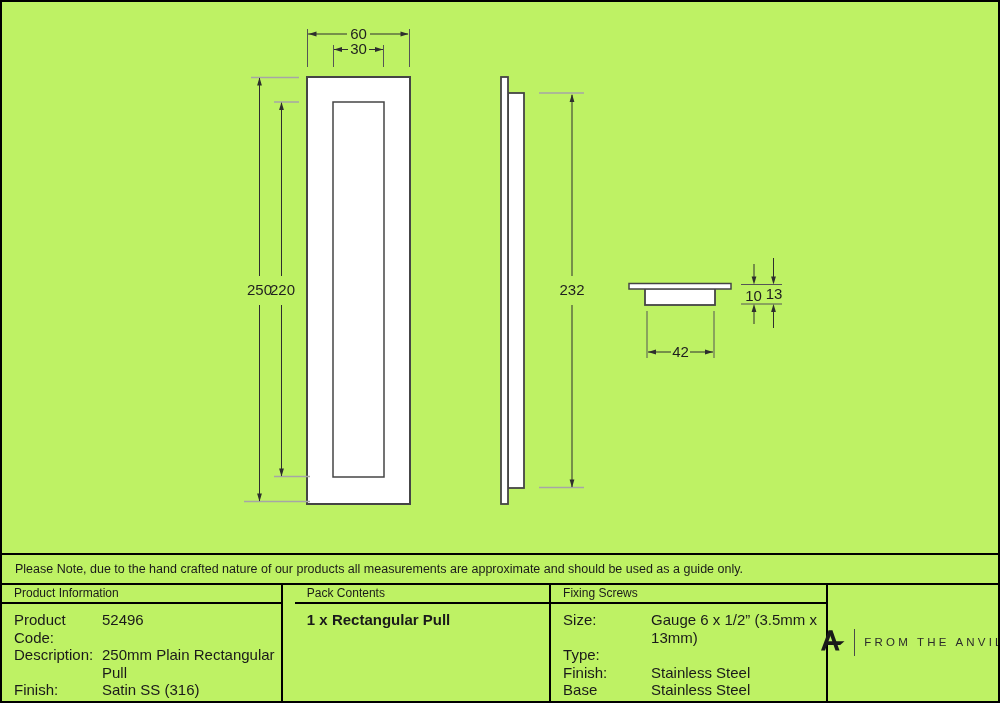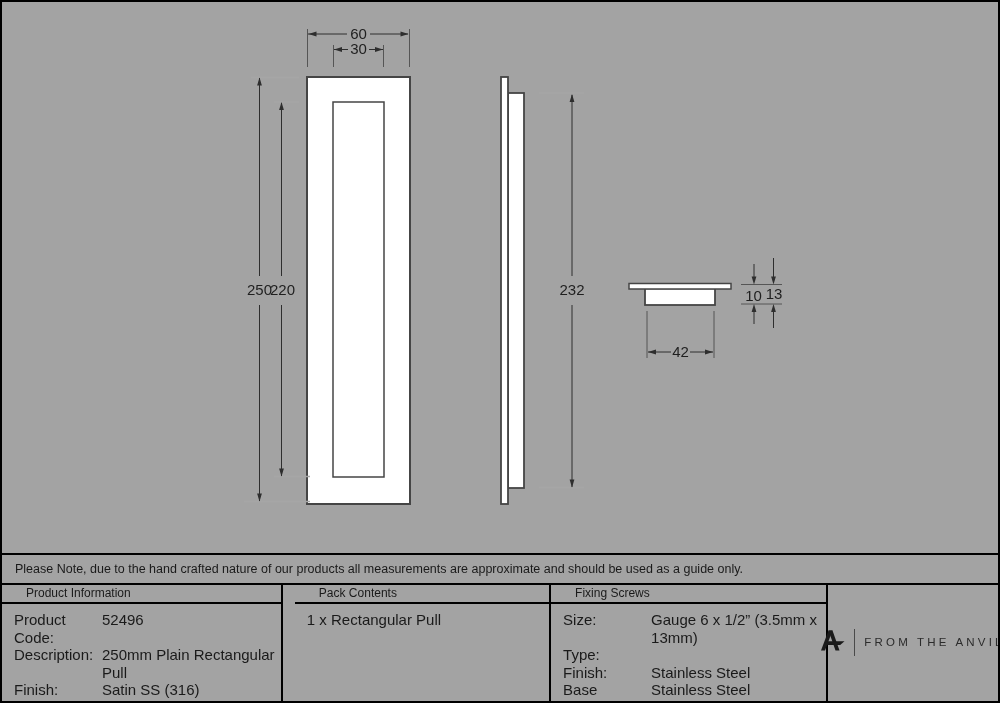--- a/index.html
+++ b/index.html
@@ -1,17 +1,17 @@
 <!DOCTYPE html>
 <html><head>
 <meta charset="utf-8">
 <style>
   html,body { margin:0; padding:0; background:#888; }
   .sheet {
-    position:relative; width:1000px; height:703px; background:#a3a3a3;
+    position:relative; width:1000px; height:703px; background:#bef264;
     font-family:"Liberation Sans", sans-serif; color:#1a1a1a;
     box-sizing:border-box; border:2px solid #000; overflow:hidden;
   }
   .drawing { position:absolute; top:0; left:0; }
   svg text {
     font-family:"Liberation Sans", sans-serif; font-size:15px;
     fill:#1f1f1f; text-anchor:middle;
   }
   .notebar {
     position:absolute; left:0; top:551px; width:996px; height:28px;
@@ -24,27 +24,27 @@
     display:flex;
   }
   .col { position:relative; box-sizing:border-box; height:100%; }
   .col-divider { border-right:2px solid #000; }
   .col-product  { width:285px; }
   .col-pack     { width:260px;margin-left:12px; }
   .col-fixing   { width:281px; }
   .col-brand    { width:170px; display:flex; align-items:center; justify-content:center; }
   .col-header {
     height:19px; border-bottom:2px solid #000; display:flex; align-items:center;
-    padding-left:24px; font-size:12px;
+    padding-left:12px; font-size:12px;
   }
   .col-body { padding:7px 6px 0 12px; font-size:15px; }
   .kv-row { display:flex; line-height:17.5px; }
   .kv-label { width:88px; flex:none; }
   .kv-value { flex:1; }
-  .pack-item { line-height:17.5px; }
+  .pack-item { line-height:17.5px;font-weight:bold; }
   .brand-lockup { display:flex; align-items:center; gap:9px; }
   .brand-divider { width:1px; height:27px; background:#4a4a4a; }
   .brand-text { font-size:11.5px; letter-spacing:3.2px; color:#2b2b2b; white-space:nowrap; }
 </style>
 </head>
 <body>
 
 <div class="sheet">
 
   <svg class="drawing" width="996" height="551" viewBox="0 0 996 551">

